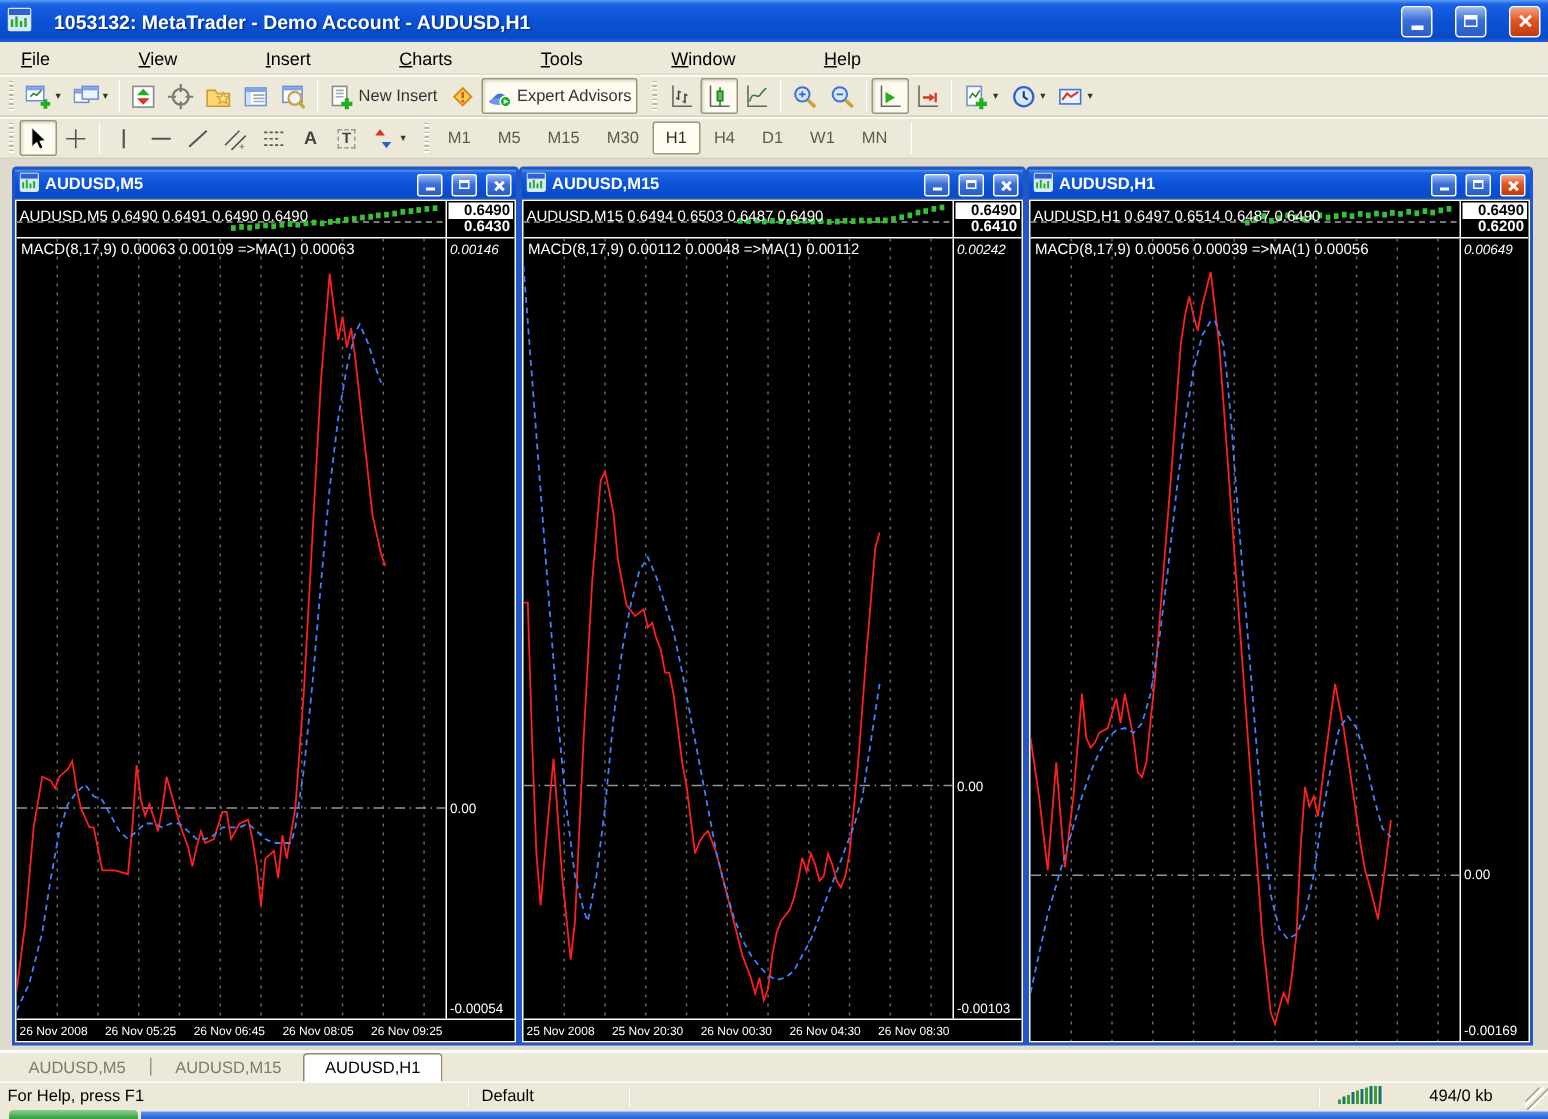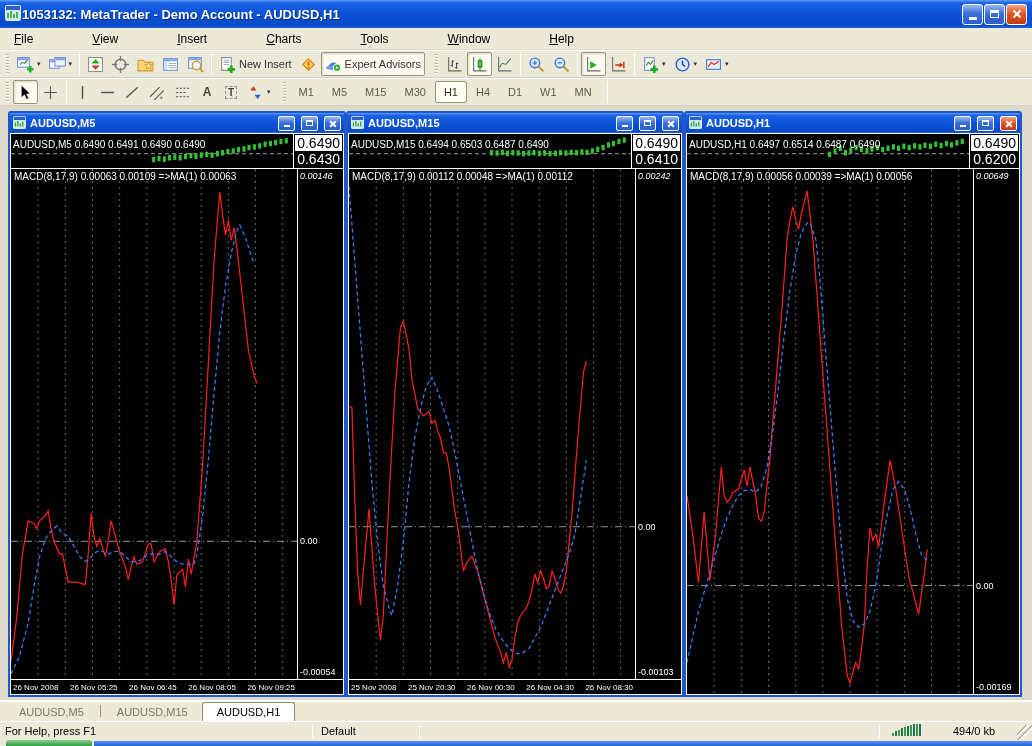--- a/index.html
+++ b/index.html
@@ -1,20 +1,20 @@
 <!DOCTYPE html>
 <html><head>
 <meta charset="utf-8">
 <style>
   * { box-sizing: border-box; margin: 0; padding: 0; }
   html,body { width:1032px; height:746px; overflow:hidden; }
   body { font-family:"Liberation Sans", sans-serif; background:#ece9d8; position:relative; }
 
   
-  .titlebar { height:28px; display:flex; align-items:center; padding:0 5px; gap:1px;
+  .titlebar { height:28px; display:flex; align-items:center; padding:0 5px; gap:15px;
     background:linear-gradient(180deg,#5a9cf8 0%,#1b63e4 10%,#0c53d8 45%,#0a4ac6 90%,#1b63e4 100%);
     color:#fff; font-weight:bold; font-size:13px; text-shadow:1px 1px 1px #00317e; }
   .titlebar .spacer { flex:1; }
   .win-btn { width:21px; height:21px; border-radius:3px; border:1px solid #fff;
     background:linear-gradient(#9db9ef,#3a6fd9 45%,#2a5fc9); display:flex; align-items:center; justify-content:center; }
   .win-btn.close { background:linear-gradient(#f3a388,#e2571e 45%,#c03a12); }
   .g-min { display:block; width:8px; height:3px; background:#fff; margin-top:9px; }
   .g-max { display:block; width:9px; height:8px; border:1px solid #fff; border-top:3px solid #fff; }
   .g-x { position:relative; width:10px; height:10px; display:block; }
   .g-x::before,.g-x::after { content:""; position:absolute; left:4px; top:0; width:2px; height:10px; background:#fff; }
@@ -56,21 +56,21 @@
   .cw-btn .g-min { width:6px; height:2px; margin-top:6px; }
   .cw-btn .g-max { width:7px; height:6px; border-width:1px; border-top-width:2px; }
   .cw-btn .g-x { width:7px; height:7px; }
   .cw-btn .g-x::before,.cw-btn .g-x::after { left:2.5px; width:2px; height:8px; }
 
   .cw-client { flex:1; display:flex; flex-direction:column; background:#000; border:1px solid #fff; overflow:hidden; }
   .price-strip { flex:0 0 21px; display:flex; border-bottom:1px solid #fff; }
   .price-area { flex:1; position:relative; border-right:1px solid #fff; overflow:hidden; }
   .price-info { position:absolute; left:2px; top:5px; color:#fff; font-size:10px; white-space:nowrap; z-index:2; }
   .price-spark { position:absolute; inset:0; width:100%; height:100%; }
-  .price-scale { flex:0 0 45px; display:flex; flex-direction:column; font-size:14px; color:#fff; padding:1px 1px; }
+  .price-scale { flex:0 0 45px; display:flex; flex-direction:column; font-size:10px; color:#fff; padding:1px 1px;font-weight:bold; }
   .price-current { background:#fff; color:#000; padding:0 2px; align-self:stretch; text-align:right; }
   .price-low { padding:0 2px; text-align:right; }
 
   .macd-pane { flex:1; display:flex; min-height:0; }
   .macd-area { flex:1; position:relative; border-right:1px solid #fff; overflow:hidden; }
   .macd-label { position:absolute; top:2px; left:3px; color:#fff; font-size:10px; white-space:nowrap; z-index:3; }
   .macd-svg { position:absolute; inset:0; width:100%; height:100%; }
   .macd-scale { flex:0 0 45px; position:relative; font-size:9px; color:#fff; }
   .scale-top { position:absolute; top:2px; left:2px;font-style:italic; }
   .scale-zero { position:absolute; left:2px; }

